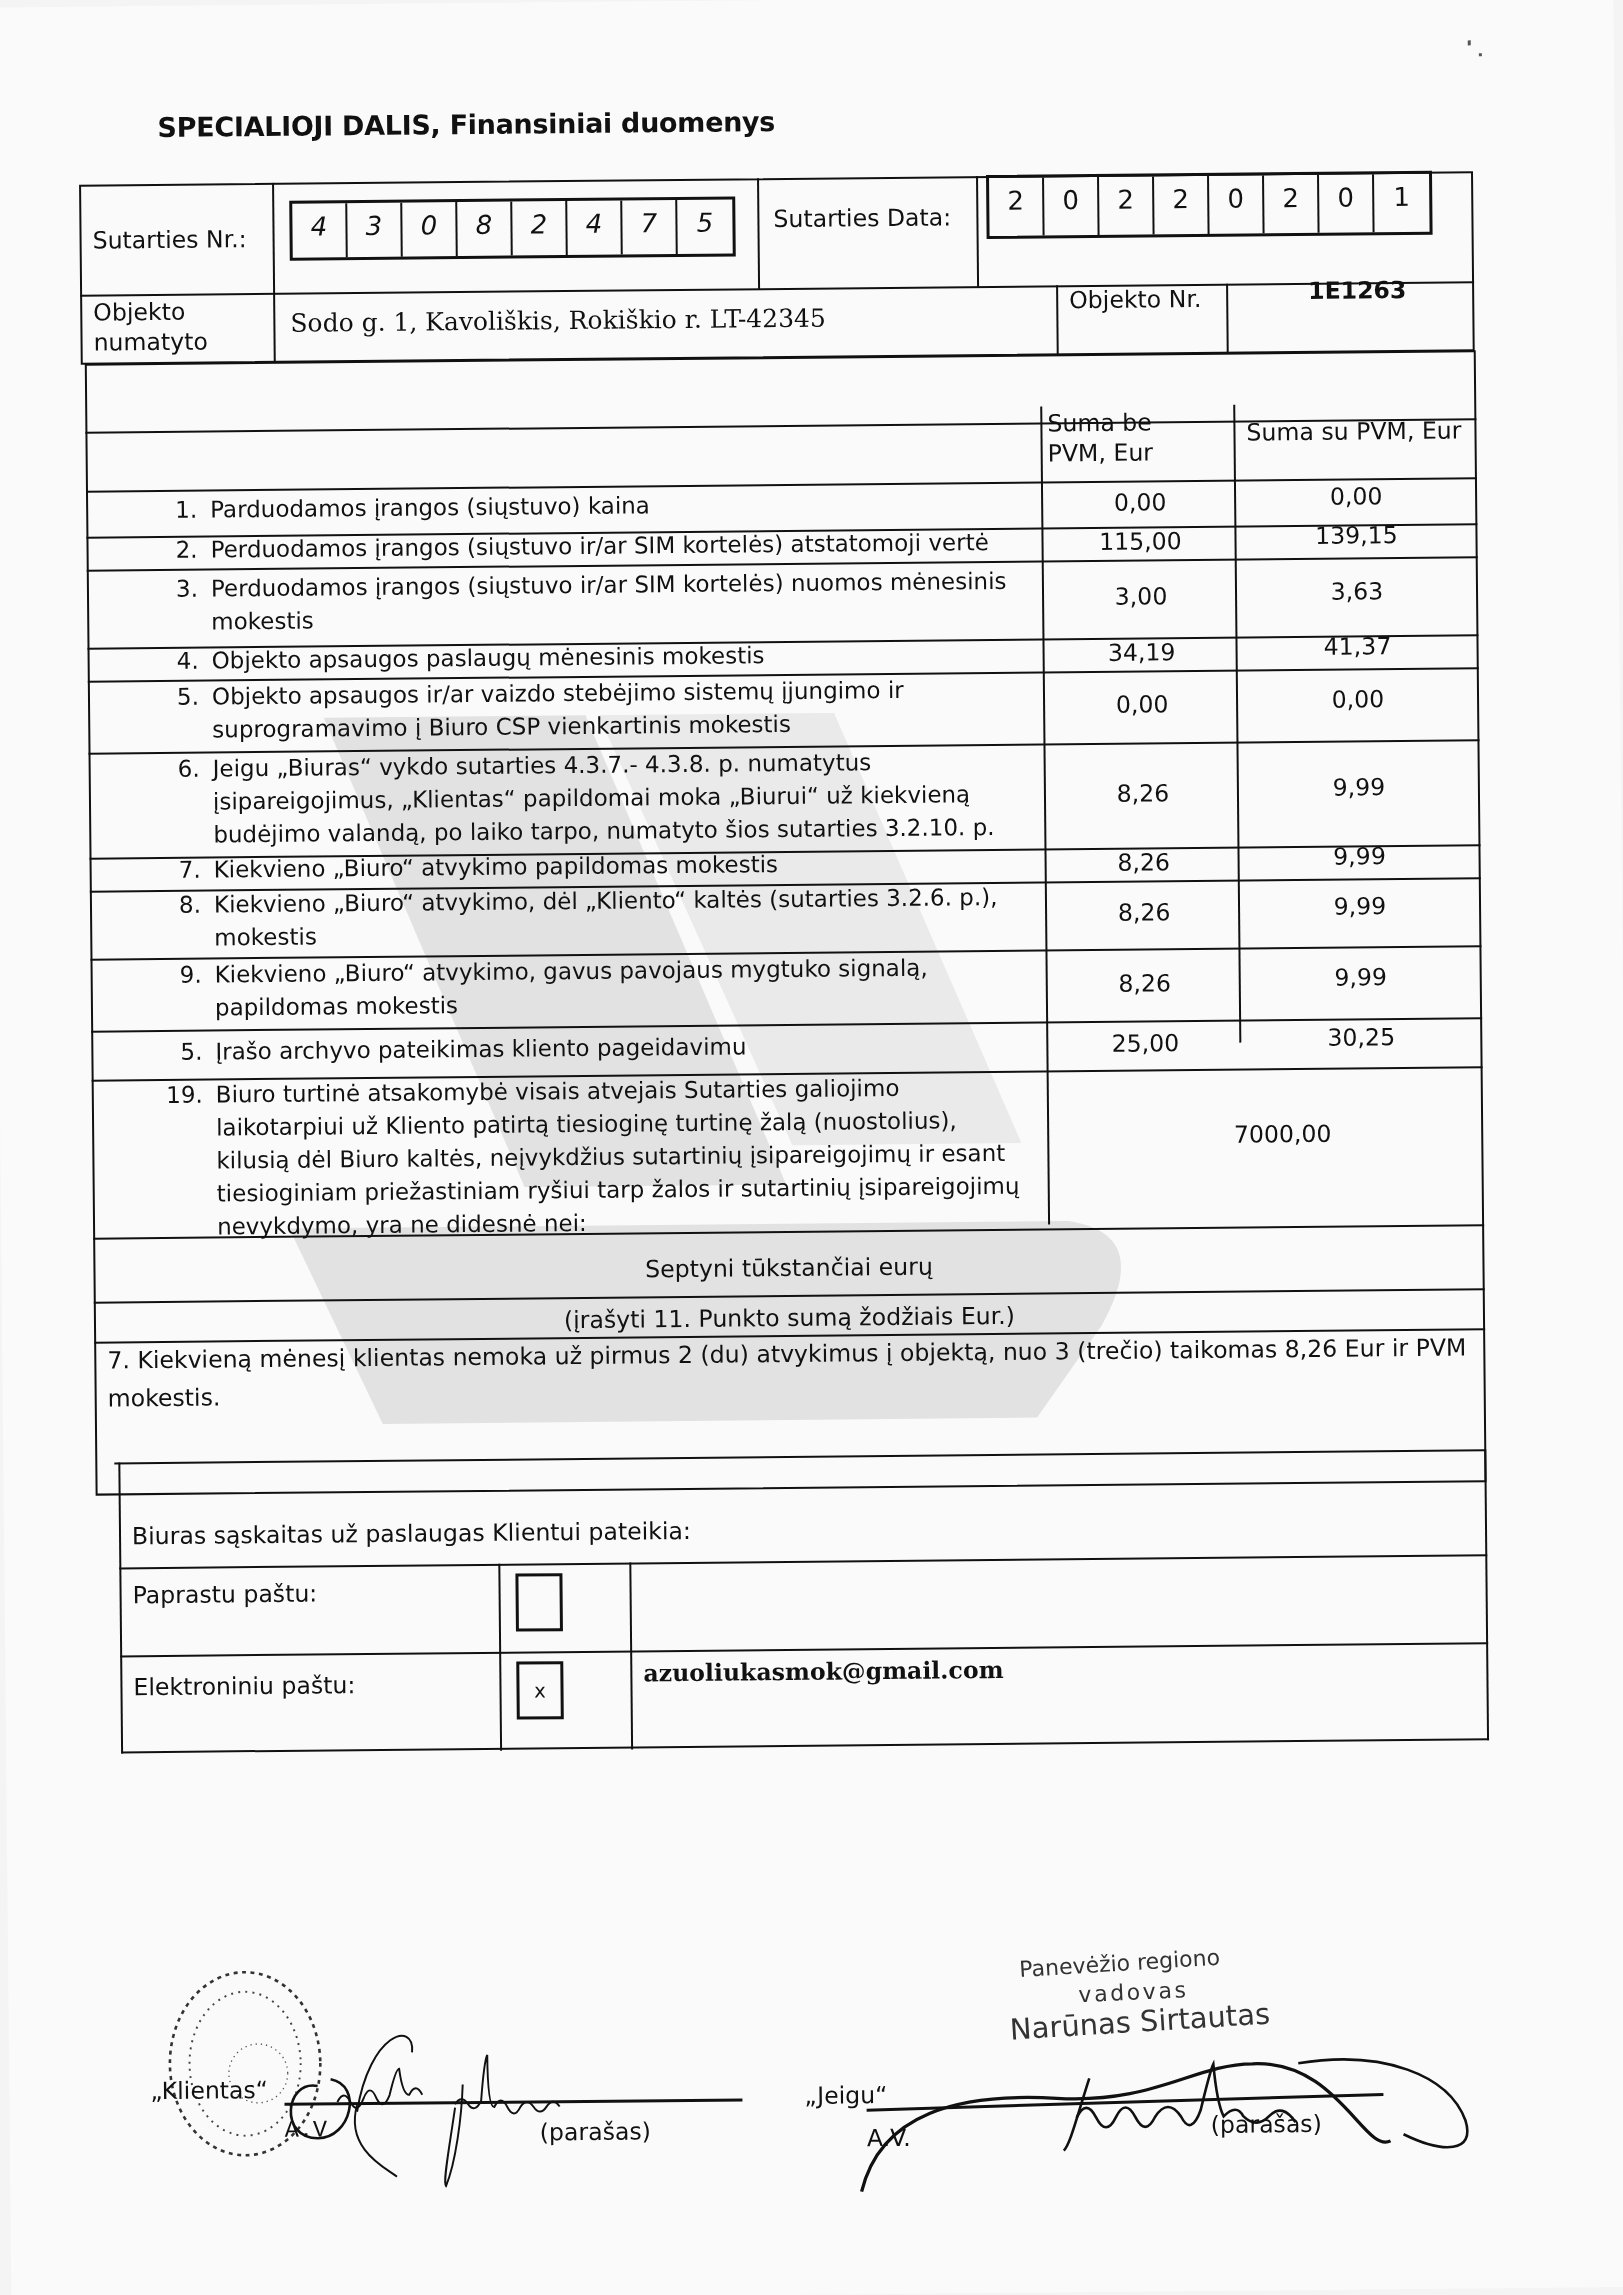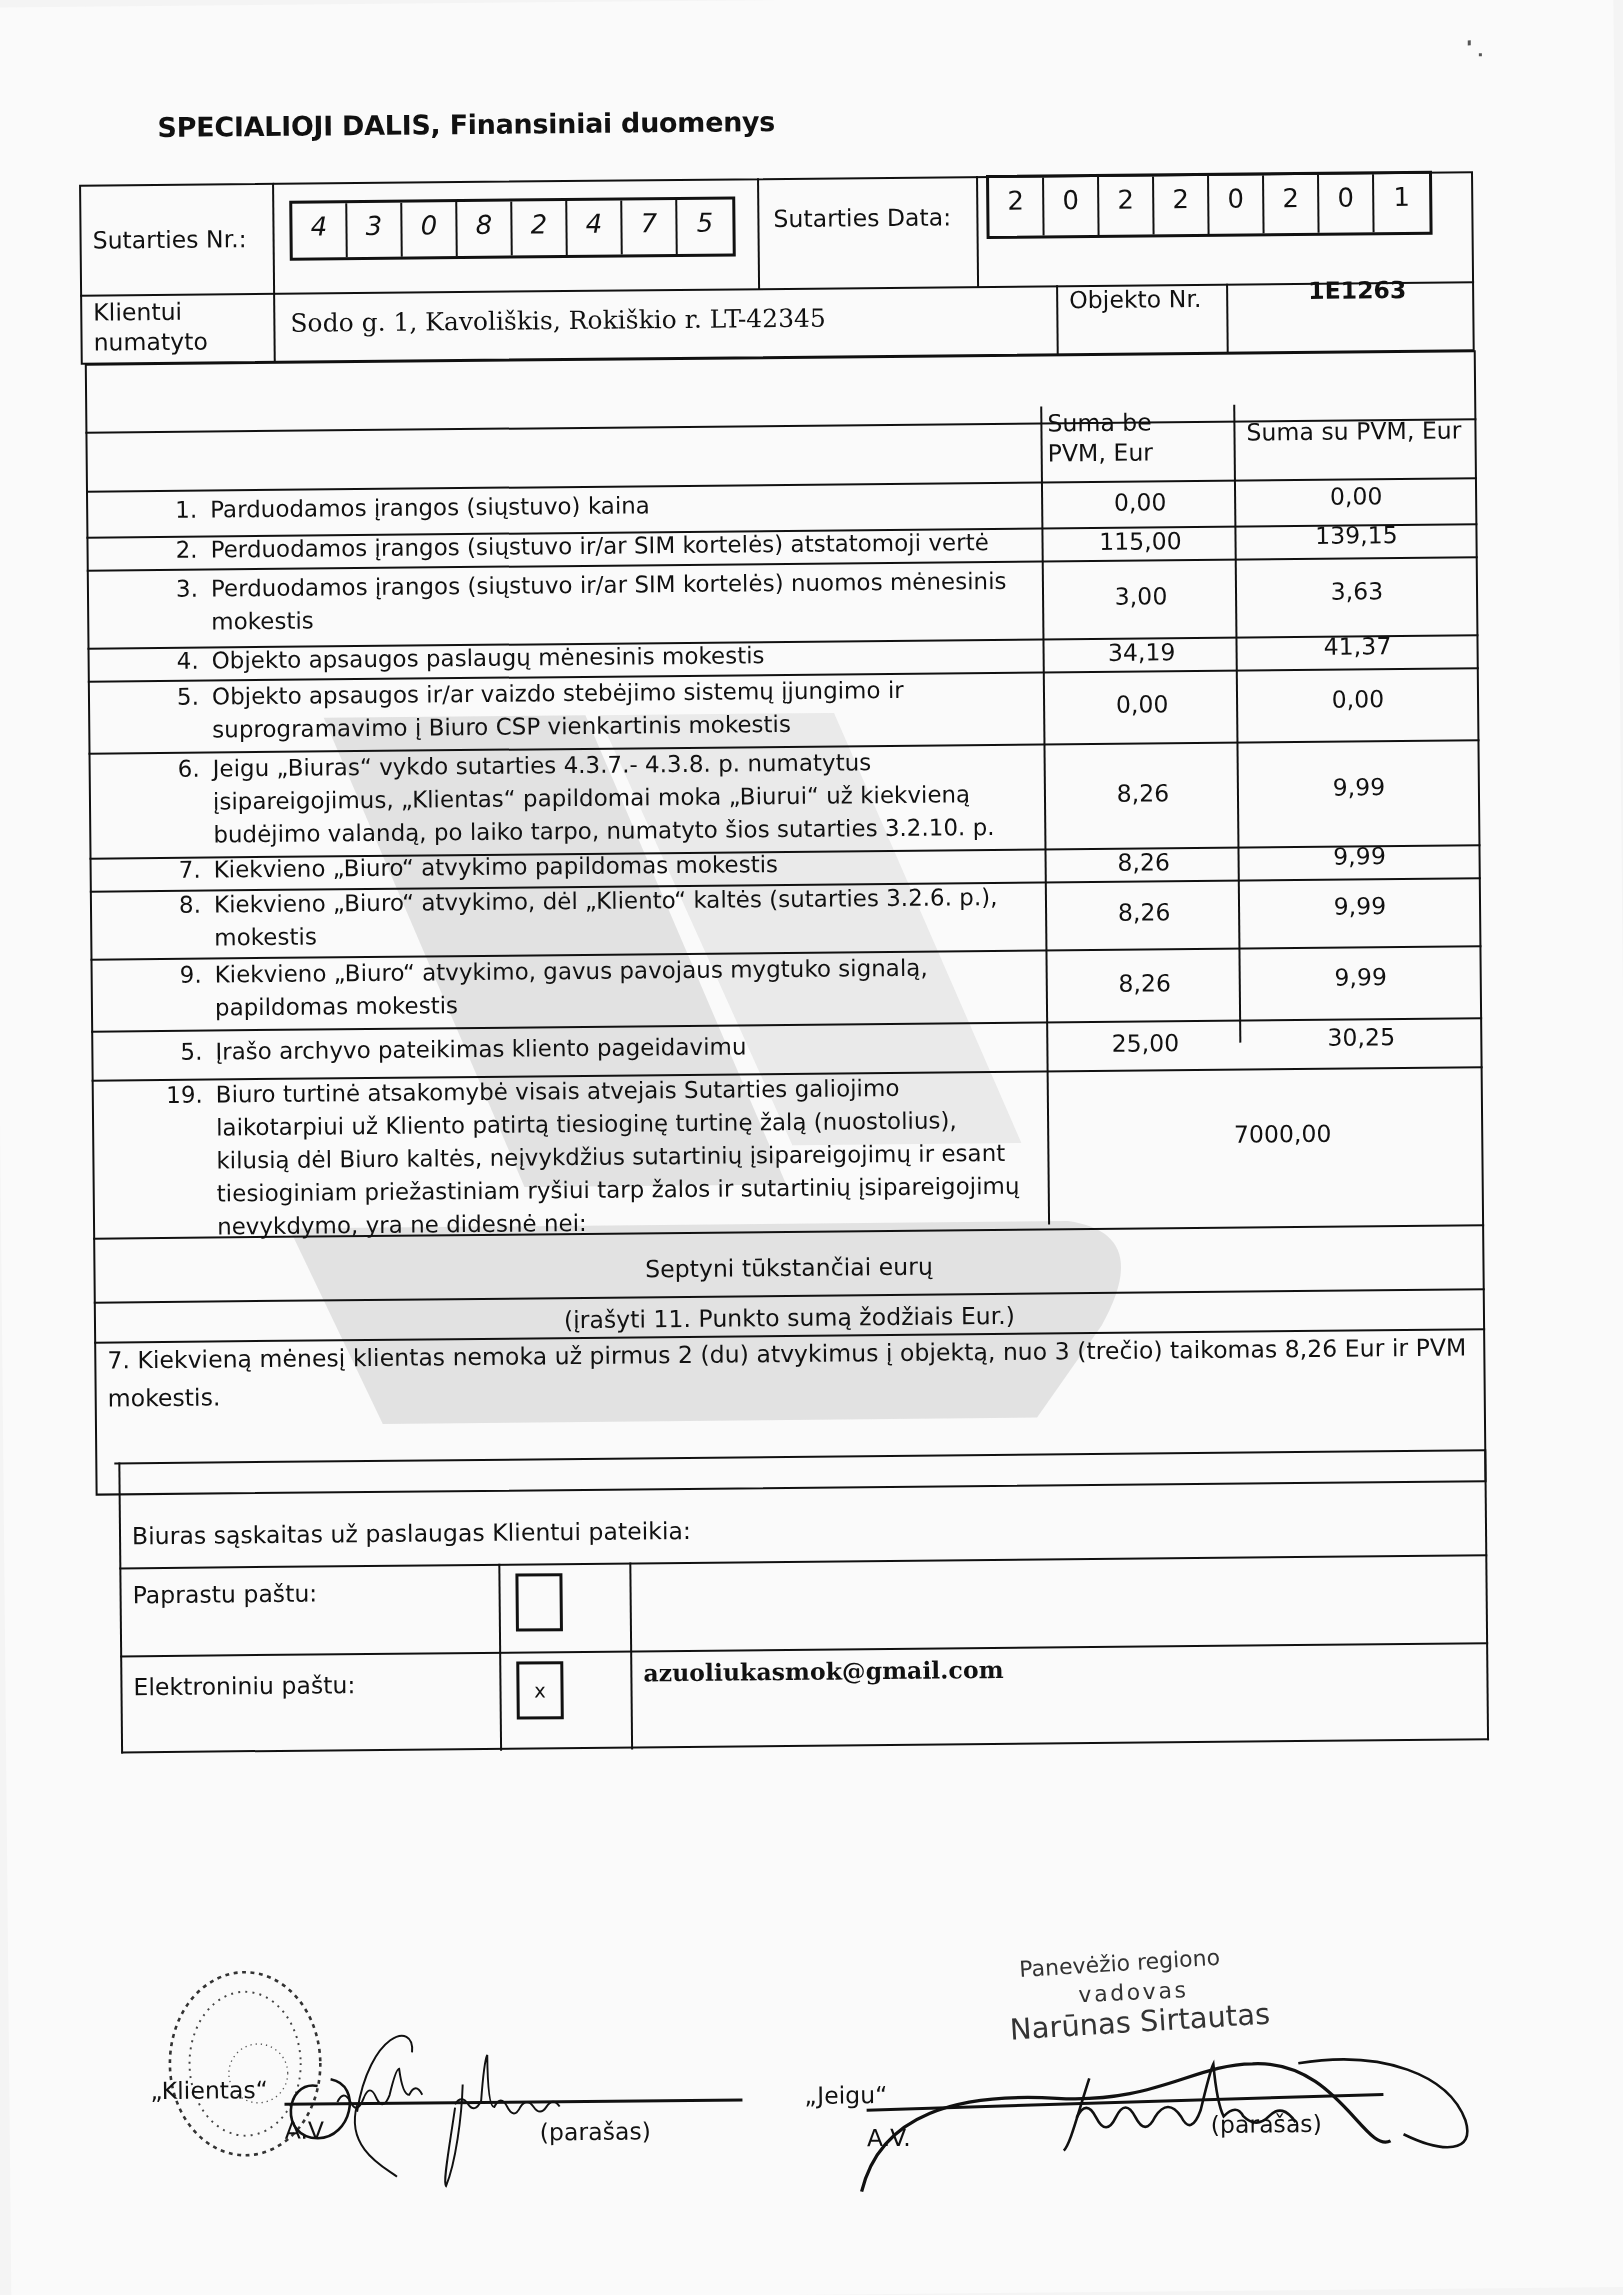--- a/index.html
+++ b/index.html
@@ -87,21 +87,21 @@
     <div class="digit">0</div>
     <div class="digit">2</div>
     <div class="digit">2</div>
     <div class="digit">0</div>
     <div class="digit">2</div>
     <div class="digit">0</div>
     <div class="digit">1</div>
   </div>
 
   <div class="lbl" style="left:101px; top:291px;">
-    <div>Klientui</div>
+    <div>Objekto</div>
     <div>numatyto</div>
   </div>
   <div class="lbl addr" style="left:298px; top:304px;">Sodo g. 1, Kavoliškis, Rokiškio  r. LT-42345</div>
   <div class="lbl" style="left:1077px; top:288px;">Objekto Nr.</div>
   <div class="lbl bold" style="left:1316px; top:281px;">1E1263</div>
 
   <div class="box" style="left:92px; top:357px; width:1391px; height:1132px;"></div>
   <div class="hline" style="left:92px; top:425px; width:1391px;"></div>
   <div class="vline" style="left:1047px; top:409px; height:818px;"></div>
   <div class="vline" style="left:1240px; top:409px; height:638px;"></div>
@@ -218,21 +218,21 @@
   <div class="chk" style="left:511px; top:1659px;">x</div>
   <div class="lbl email" style="left:638px; top:1657px;">azuoliukasmok@gmail.com</div>
 
   <svg class="sig" style="left:151px; top:1957px;" width="170" height="203" viewBox="0 0 260 310">
     <ellipse cx="130" cy="155" rx="115" ry="140" fill="none" stroke="#333" stroke-width="4" stroke-dasharray="6 7"></ellipse>
     <ellipse cx="130" cy="155" rx="85" ry="110" fill="none" stroke="#444" stroke-width="3" stroke-dasharray="3 8"></ellipse>
     <circle cx="150" cy="170" r="45" fill="none" stroke="#555" stroke-width="2" stroke-dasharray="2 6"></circle>
   </svg>
   <div class="lbl" style="left:141px; top:2070px;">„Klientas“</div>
   <div class="hline" style="left:275px; top:2098px; width:458px; height:2.6px;"></div>
-  <div class="lbl" style="left:275px; top:2111px;">A.V</div>
+  <div class="lbl" style="left:275px; top:2111px;font-family:Liberation Mono, monospace;">A.V</div>
   <div class="lbl" style="left:530px; top:2115px;">(parašas)</div>
   <svg class="sig" style="left:249px; top:2003px;" width="380" height="183" viewBox="0 0 580 280">
     <path d="M90 120 C 40 110, 30 200, 90 200 C 140 200, 160 120, 110 110" fill="none" stroke="#111" stroke-width="4"></path>
     <path d="M150 160 C 170 40, 240 20, 235 70" fill="none" stroke="#111" stroke-width="3"></path>
     <path d="M150 150 C 130 220, 200 250, 210 260" fill="none" stroke="#111" stroke-width="3"></path>
     <path d="M120 145 q10 -20 20 0 q10 20 20 -5 q10 -25 20 0 q10 20 20 -5 q10 -40 15 -40 q5 40 15 40 q10 -20 20 0" fill="none" stroke="#111" stroke-width="3"></path>
     <path d="M300 150 q10 -15 20 0 q10 15 20 -5 q5 -60 10 -70 q0 80 10 80 q10 -20 20 0 q10 20 20 0 q10 -15 20 0 q10 15 20 0 q10 -15 20 0" fill="none" stroke="#111" stroke-width="3"></path>
     <path d="M300 155 C 290 220, 280 270, 285 275 C 300 240, 310 170, 312 120" fill="none" stroke="#111" stroke-width="3"></path>
   </svg>
 

